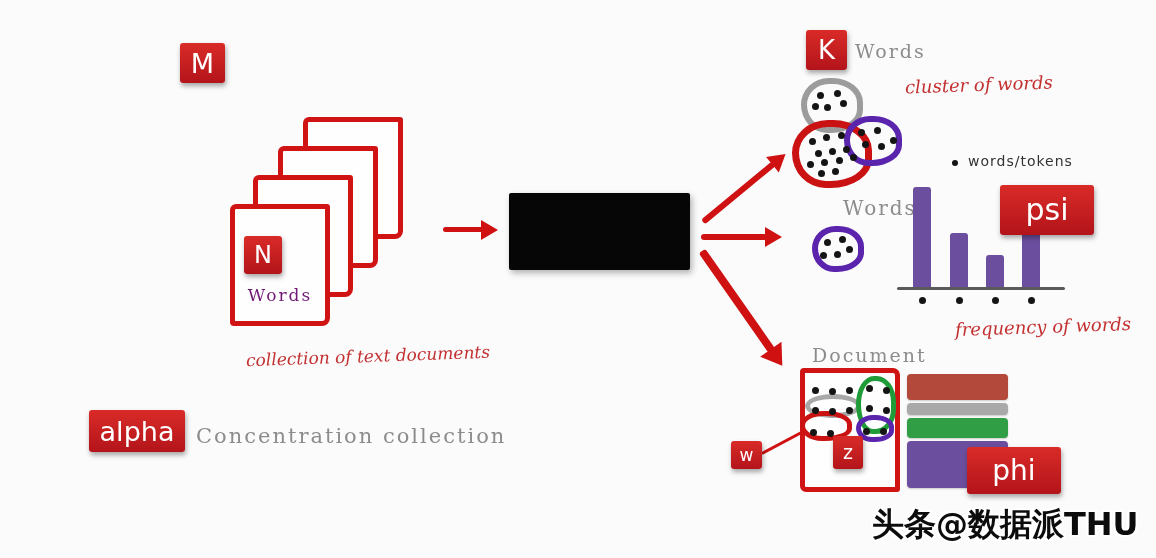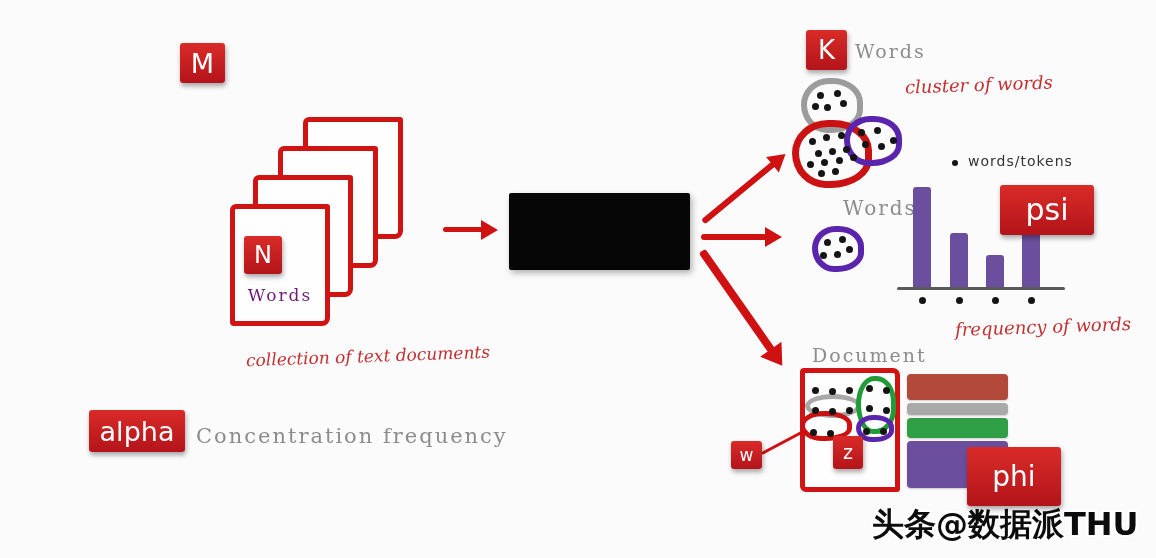--- a/index.html
+++ b/index.html
@@ -43,21 +43,21 @@
   <div class="page" style="left:278px;top:146px;"></div>
   <div class="page" style="left:253px;top:175px;"></div>
   <div class="page" style="left:230px;top:204px;">
     <div class="badge" style="left:9px;top:27px;width:38px;height:38px;font-size:24px;">N</div>
     <div class="gray-label" style="left:0;top:76px;width:90px;text-align:center;font-size:17px;color:#701a75;">Words</div>
   </div>
 
   <div class="script" style="left:246px;top:346px;font-size:17px;transform:rotate(-2deg);">collection of text documents</div>
 
   <div class="badge" style="left:89px;top:410px;width:96px;height:42px;font-size:27px;text-align:center;">alpha</div>
-  <div class="gray-label" style="left:196px;top:424px;font-size:21px;">Concentration frequency</div>
+  <div class="gray-label" style="left:196px;top:424px;font-size:21px;">Concentration collection</div>
 
   <div class="arrow" style="left:443px;top:227px;width:40px;height:5px;"></div>
   <div style="position:absolute;left:509px;top:193px;width:181px;height:77px;background:#060606;
               border-radius:2px;box-shadow:2px 3px 6px rgba(0,0,0,.3);"></div>
 
   <div class="arrow" style="left:703px;top:219px;width:92px;transform:rotate(-39.5deg);"></div>
   <div class="arrow" style="left:701px;top:234px;width:66px;"></div>
   <div class="arrow thick" style="left:702px;top:247px;width:122px;transform:rotate(55deg);"></div>
 
   <div class="badge" style="left:806px;top:30px;width:41px;height:40px;font-size:26px;">K</div>
@@ -148,17 +148,17 @@
   <div class="badge" style="left:731px;top:441px;width:31px;height:28px;font-size:17px;">w</div>
   <div class="badge" style="left:833px;top:436px;width:30px;height:33px;font-size:19px;z-index:4;">z</div>
 
   <div id="topic-distribution" style="position:absolute;left:907px;top:374px;width:101px;height:115px;">
       <div class="dseg" style="top: 0px; height: 26px; background: rgb(178, 73, 58);"></div>
       <div class="dseg" style="top: 29px; height: 12px; background: rgb(169, 169, 169);"></div>
       <div class="dseg" style="top: 44px; height: 20px; background: rgb(47, 158, 68);"></div>
       <div class="dseg" style="top: 67px; height: 47px; background: rgb(107, 79, 158);"></div>
     </div>
 
-  <div class="badge" style="left:967px;top:447px;width:94px;height:59px;font-size:28px;z-index:6;">phi</div>
+  <div class="badge" style="left:967px;top:447px;width:94px;height:47px;font-size:28px;z-index:6;">phi</div>
 
   <div id="watermark">头条@数据派THU</div>
 
 </div>
 
 </body></html>

